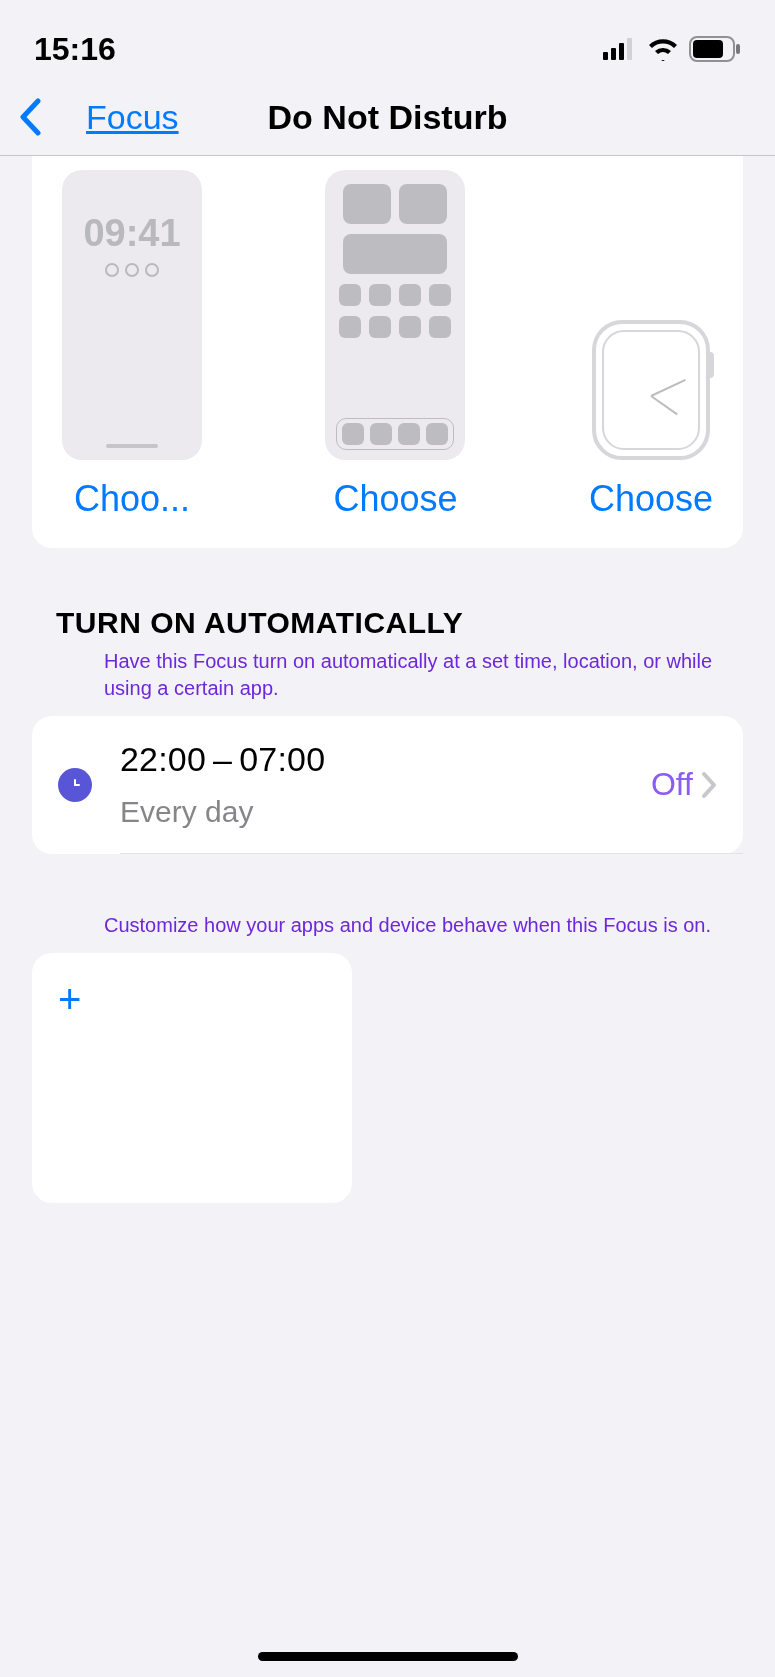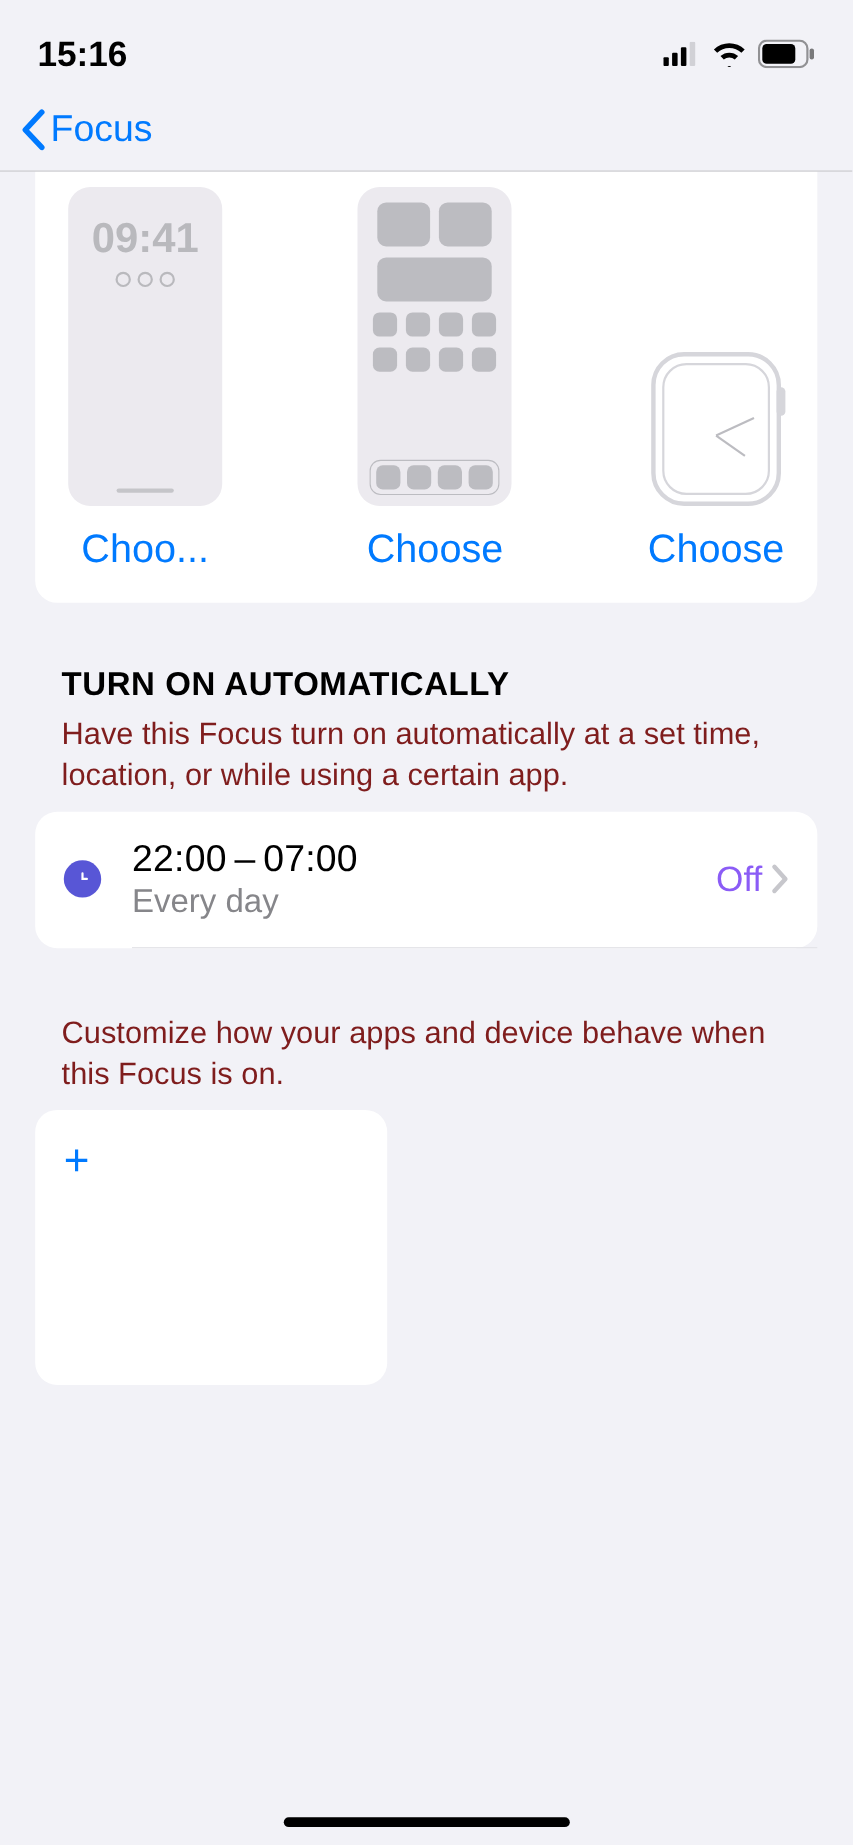--- a/index.html
+++ b/index.html
@@ -28,24 +28,26 @@
   .nav-header {
     display: flex;
     align-items: center;
     height: 76px;
     border-bottom: 1px solid #c7c7cb;
     padding: 0 18px;
     position: relative;
   }
   .nav-back {
     display:flex;
-    align-items:flex-end;
+    align-items:flex-start;
     color:#007aff;
     font-size:34px;
+    text-decoration: underline;
     font-weight: 400;
+    gap: 40px;
   }
   .nav-back svg { margin-right: 4px; }
   .nav-title {
     position:absolute;
     left:0; right:0;
     text-align:center;
     font-size:34px;
     font-weight:600;
     pointer-events:none;
   }
@@ -69,21 +71,21 @@
   }
   .screen-col { display:flex; flex-direction:column; align-items:center; }
   .choose-label { color:#007aff; font-size:36px; margin-top:18px; max-width:140px; white-space:nowrap; overflow:hidden; text-overflow:ellipsis; }
 
   
   .lockscreen {
     width:140px; height:290px;
     background:#eceaef;
     border-radius:20px;
     display:flex; flex-direction:column; align-items:center;
-    padding-top:26px;
+    padding-top:42px;
     position:relative;
   }
   .lockscreen .time { color:#b9b9bd; font-size:38px; font-weight:600; }
   .lockscreen .dots { display:flex; gap:6px; margin-top:8px;}
   .lockscreen .dots span { width:14px; height:14px; border:2px solid #b9b9bd; border-radius:50%; }
   .lockscreen .bar { position:absolute; bottom:12px; width:52px; height:4px; background:#c5c5c9; border-radius:3px;}
 
   
   .homescreen {
     width:140px; height:290px;
@@ -112,38 +114,38 @@
     border:2px solid #d6d6db; border-radius:22px;
   }
   .watch .crown { position:absolute; right:-8px; top:28px; width:8px; height:26px; background:#d6d6db; border-radius:4px;}
   .watch .hand1, .watch .hand2 { position:absolute; background:#bcbcc1; height:2px; transform-origin:left center; left:50%; top:54%;}
   .watch .hand1 { width:38px; transform:rotate(-25deg);}
   .watch .hand2 { width:32px; transform:rotate(35deg);}
 
   
   .section-header { margin:58px 56px 14px 56px; }
   .section-header h2 { font-size:30px; font-weight:700; letter-spacing:0.5px; margin-bottom:8px;}
-  .section-header p  { font-size:28px; color:#7f1d1d; line-height:1.35;}
+  .section-header p  { font-size:20px; color:#6d28d9; line-height:1.35;margin-left:48px;}
 
   
   .schedule-card { padding:0; }
   .sched-row {
     display:flex; align-items:center;
     padding:24px 26px 24px 26px;
     min-height:100px;
   }
   .sched-icon {
     width:34px; height:34px; border-radius:50%;
     background:#5856d6; flex-shrink:0;
     display:flex; align-items:center; justify-content:center;
     margin-right:28px;
   }
   .sched-texts { flex:1; }
   .sched-time { font-size:34px; font-weight:400; letter-spacing:0.2px;}
-  .sched-sub  { font-size:30px; color:#86868a; margin-top:2px;}
+  .sched-sub  { font-size:30px; color:#86868a; margin-top:16px;}
   .sched-state{ font-size:32px; color:#8b5cf6; margin-right:8px;}
   .divider { height:1px; background:#e3e3e7; margin-left:88px;}
   .add-row {
     padding:22px 26px 22px 88px;
     font-size:34px; color:#007aff;
   }
 
   
   .filter-card {
     width:320px;
@@ -183,20 +185,21 @@
   </span>
 </div>
 
 <div class="nav-header">
   <div class="nav-back">
     <svg width="24" height="38" viewBox="0 0 24 38">
         <polyline points="20,3 5,19 20,35" fill="none" stroke="#007aff" stroke-width="5" stroke-linecap="round" stroke-linejoin="round"></polyline>
       </svg>
     <span>Focus</span>
   </div>
+  <div class="nav-title">Do Not Disturb</div>
 </div>
 
 <div class="card screens-card">
   <div class="screen-col">
     <div class="lockscreen">
       <div class="time">09:41</div>
       <div class="dots">
           <span></span>
           <span></span>
           <span></span>

